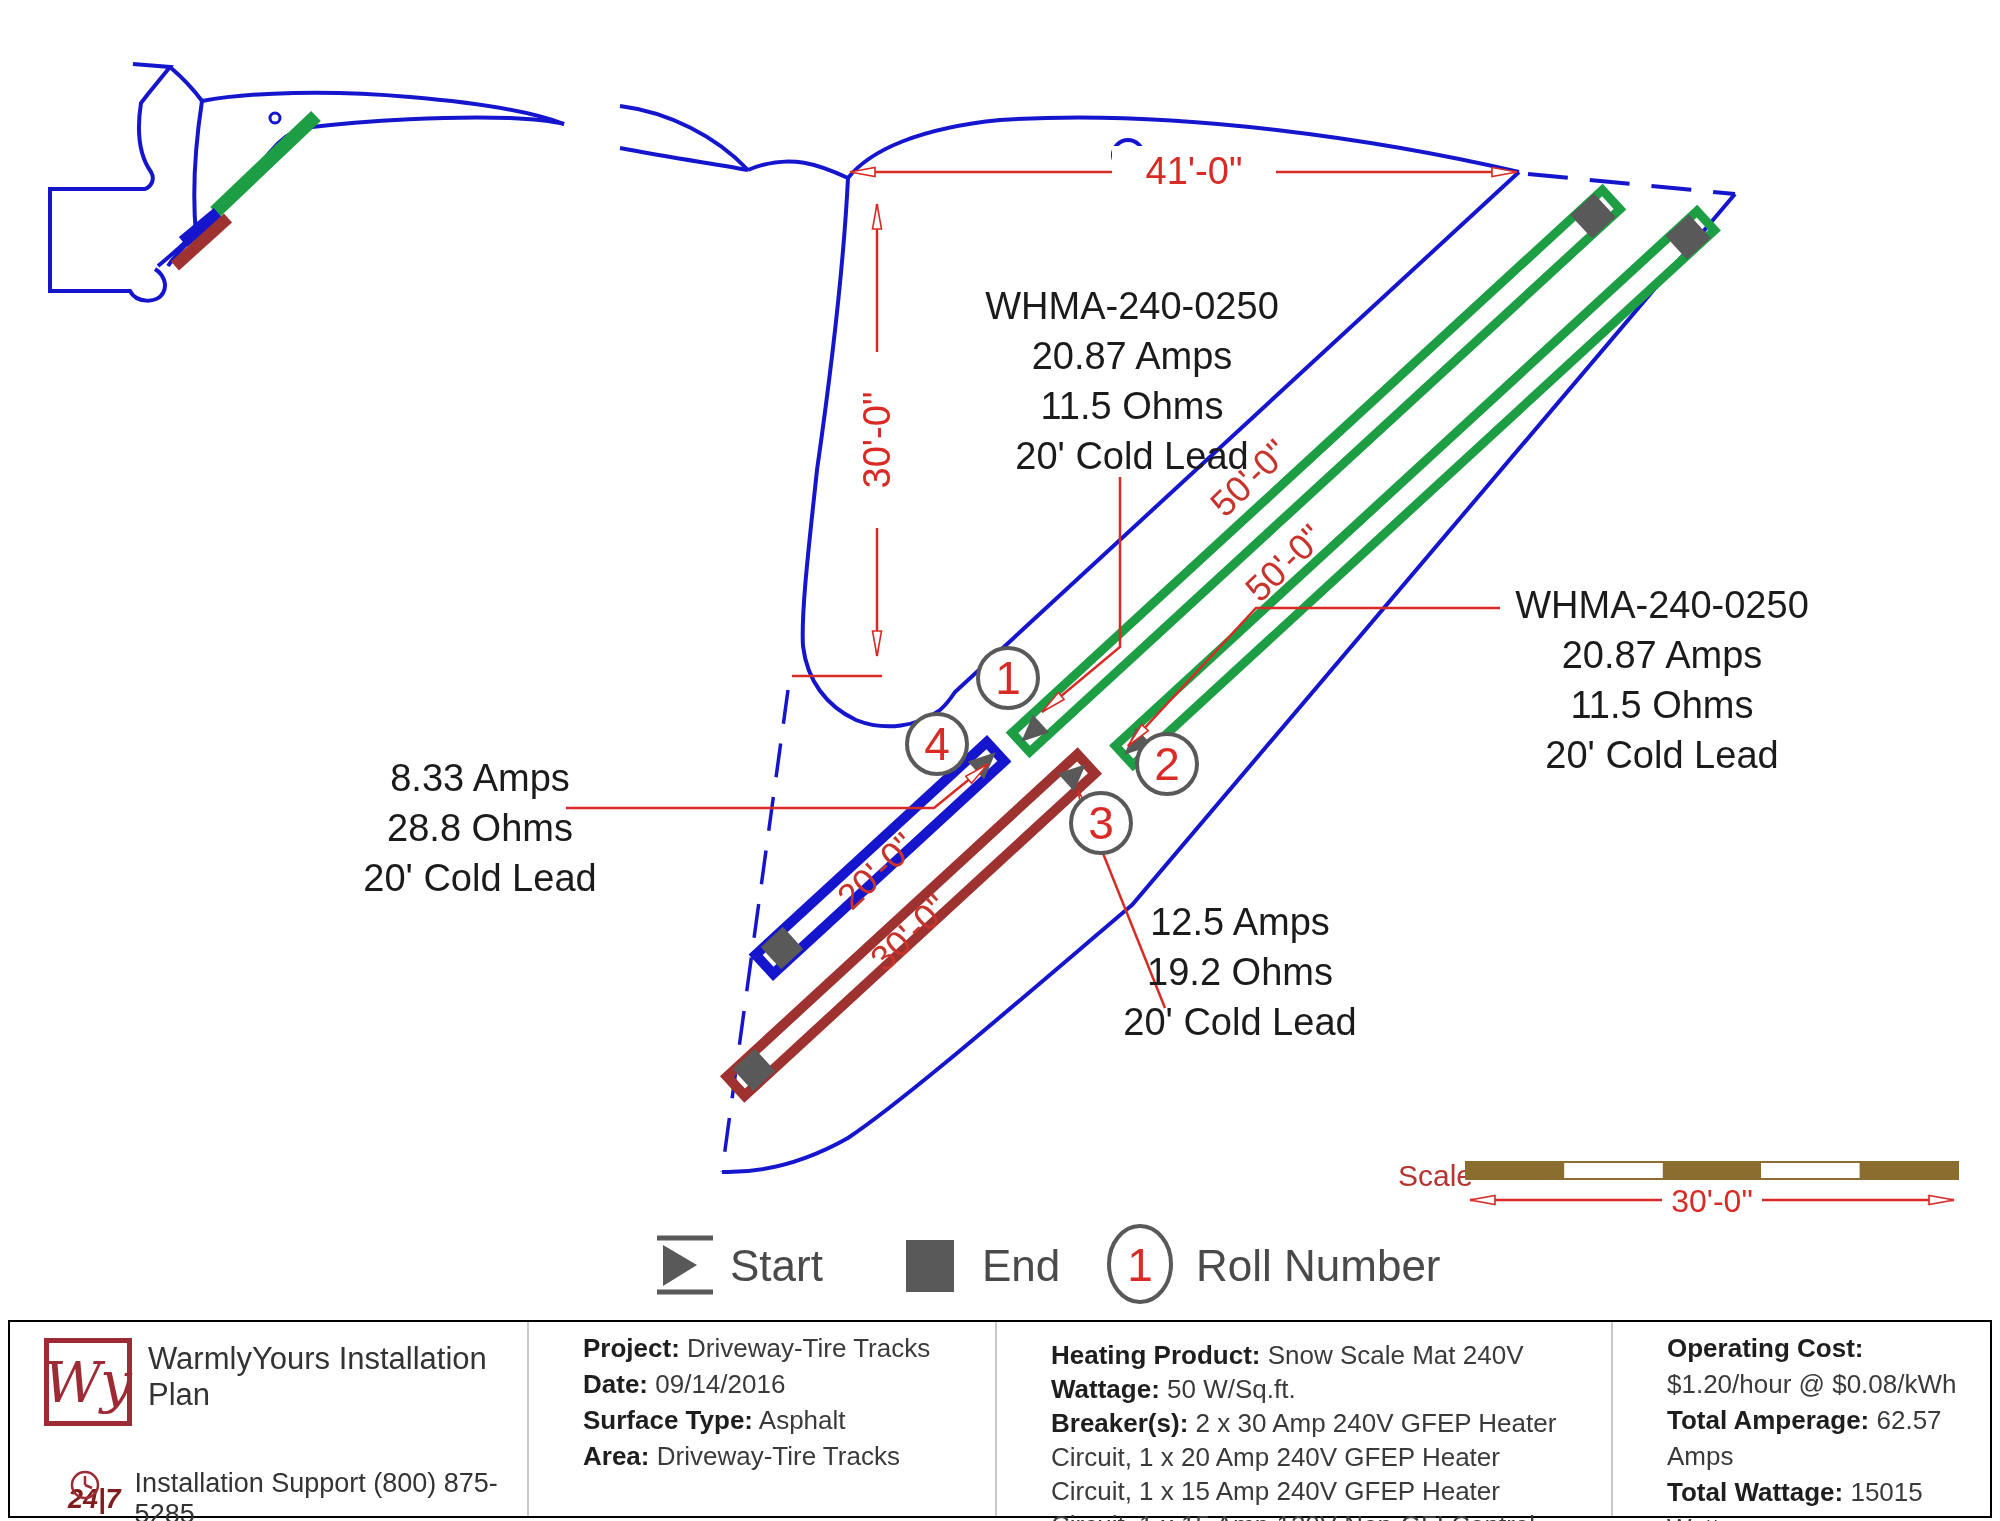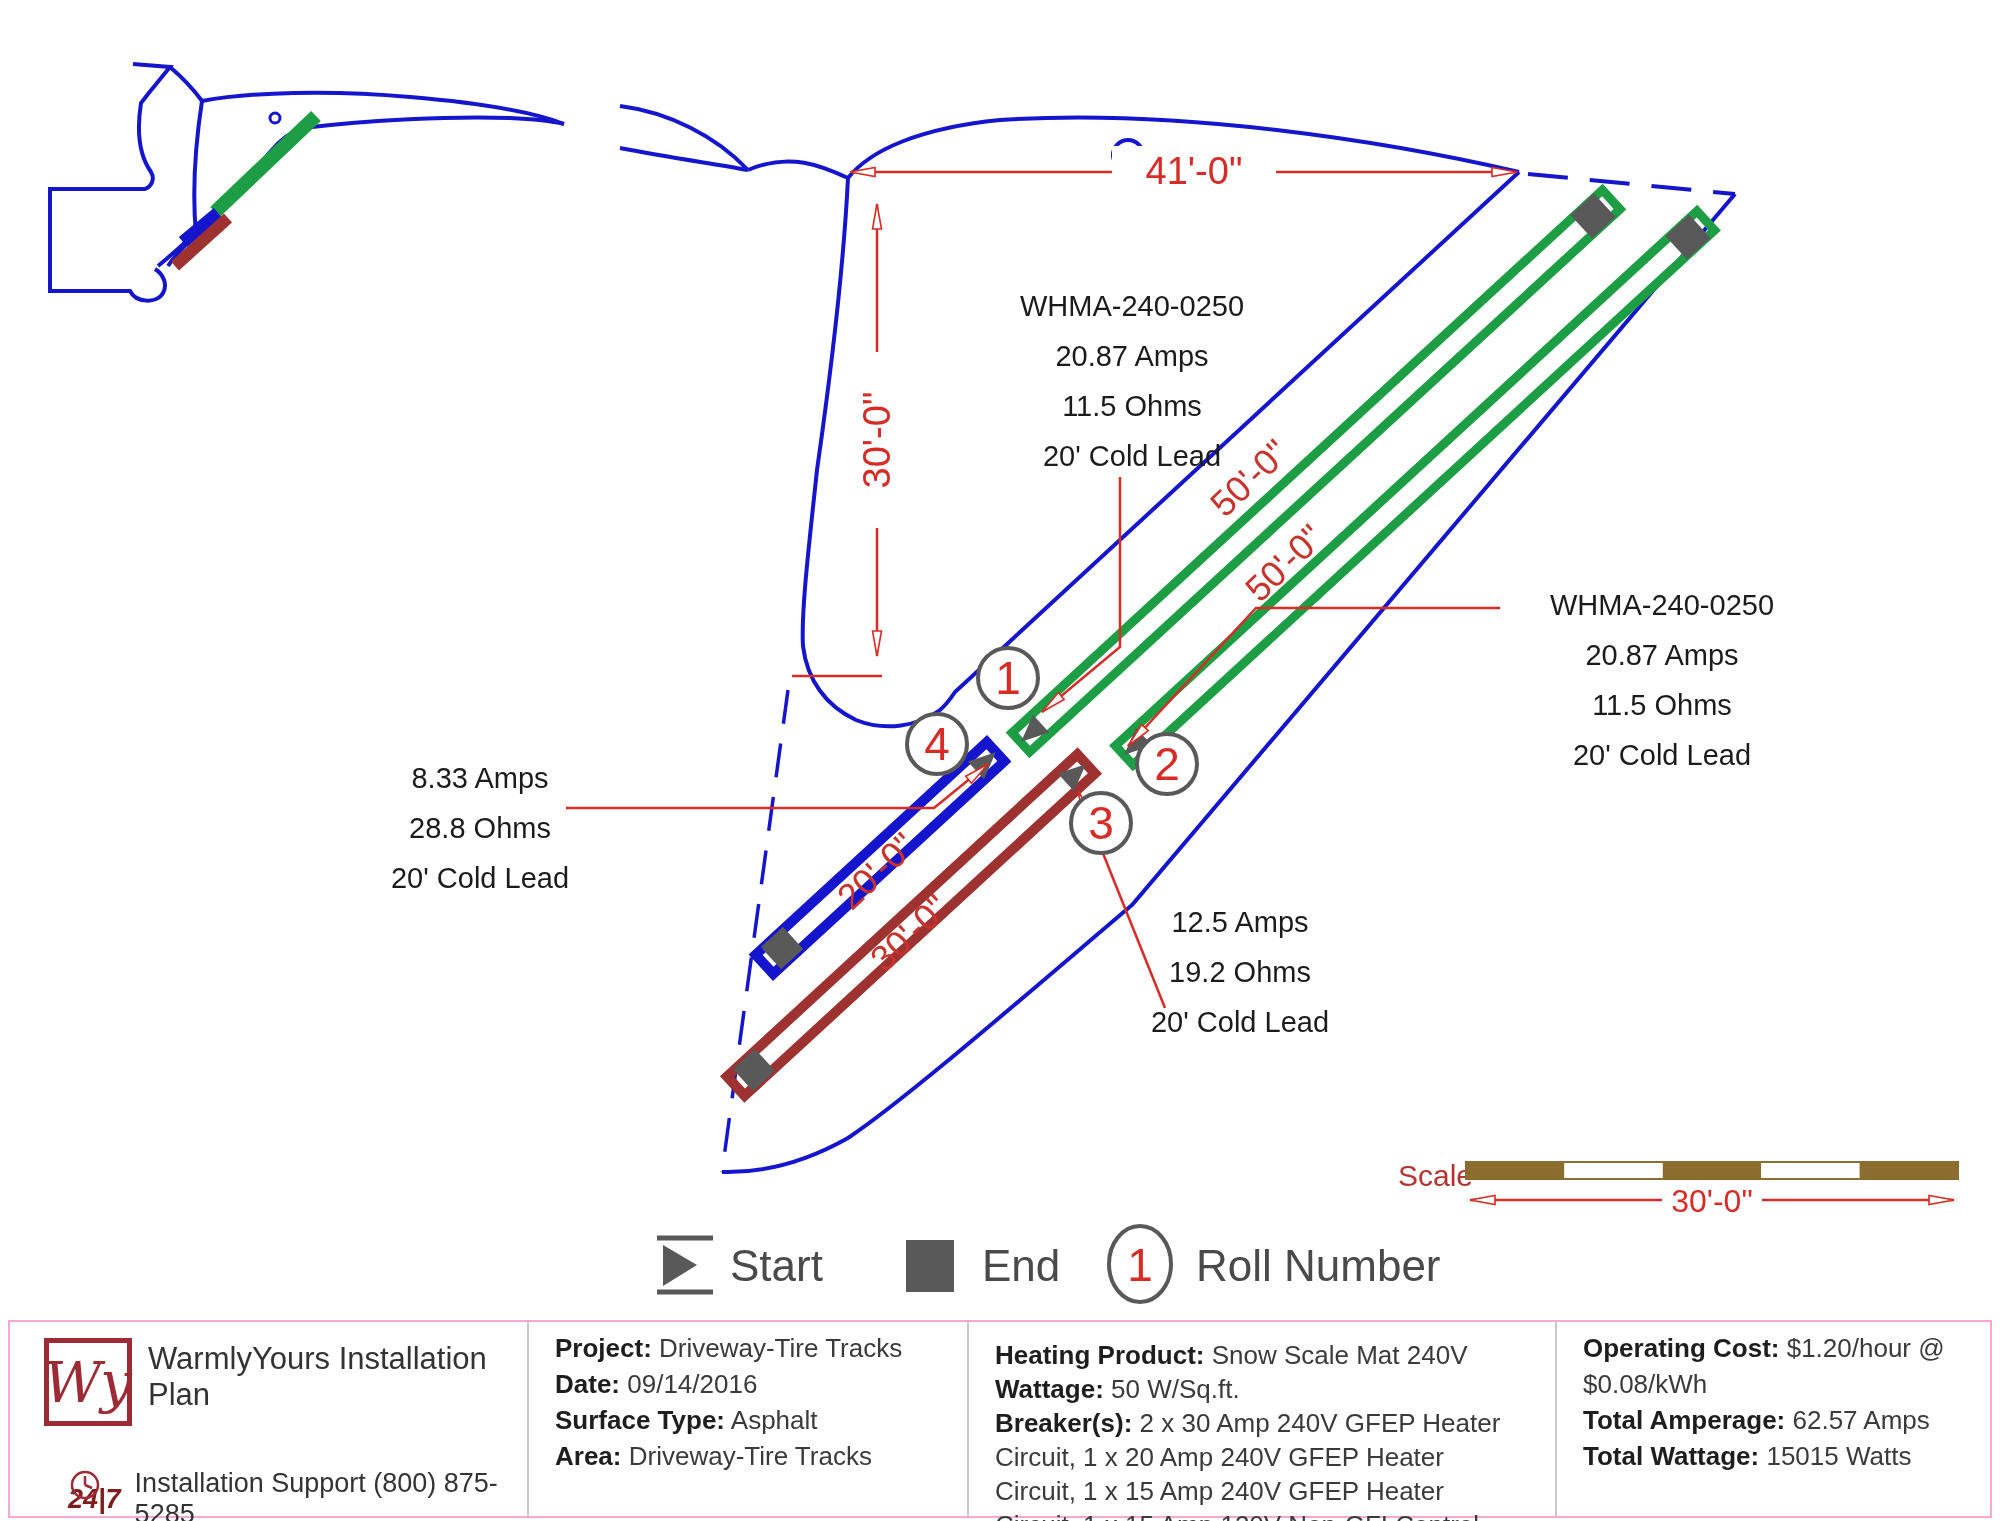--- a/index.html
+++ b/index.html
@@ -2,25 +2,25 @@
 <html><head>
 <meta charset="utf-8">
 <style>
   html,body{margin:0;padding:0;background:#ffffff;}
   .page{position:relative;width:2000px;height:1521px;background:#fff;overflow:hidden;
         font-family:"Liberation Sans", sans-serif;}
   svg{position:absolute;left:0;top:0;}
   svg text{font-family:"Liberation Sans", sans-serif;}
 
   .label-block{position:absolute;width:400px;text-align:center;color:#1b1b1b;
-               font-size:29px;line-height:50px;white-space:nowrap;}
+               font-size:38px;line-height:50px;white-space:nowrap;}
 
   
   .footer{position:absolute;left:8px;right:8px;top:1320px;height:194px;
-          border:2px solid #f9a8d4;display:flex;background:#fff;}
+          border:2px solid #000000;display:flex;background:#fff;gap:28px;}
   .fcell{border-right:2px solid #c9c9c9;box-sizing:border-box;position:relative;}
   .fcell:last-child{border-right:none;border-radius:8px;}
   .fcell.info{padding:8px 26px 0 26px;font-size:26px;line-height:36px;color:#3a3a3a;}
   .fcell .lbl{font-weight:bold;color:#1e1e1e;}
   .c1{width:519px;} .c2{width:440px;} .c3{width:588px;} .c4{flex:1;}
   .logo-box{position:absolute;left:34px;top:16px;width:78px;height:78px;
             border:5px solid #9c2b35;color:#9c2b35;
             font-family:"DejaVu Serif", serif;font-style:italic;font-size:56px;
             display:flex;align-items:center;justify-content:center;}
   .brand-title{position:absolute;left:138px;top:19px;font-size:31px;color:#333;}

